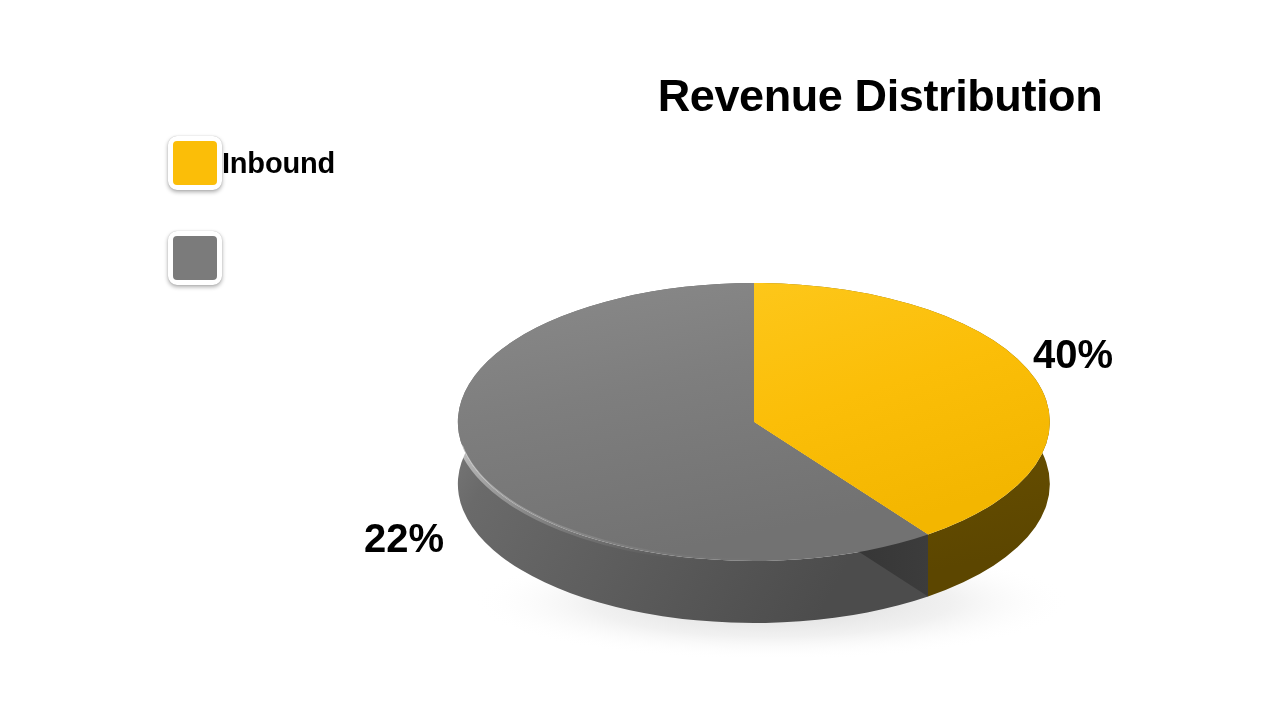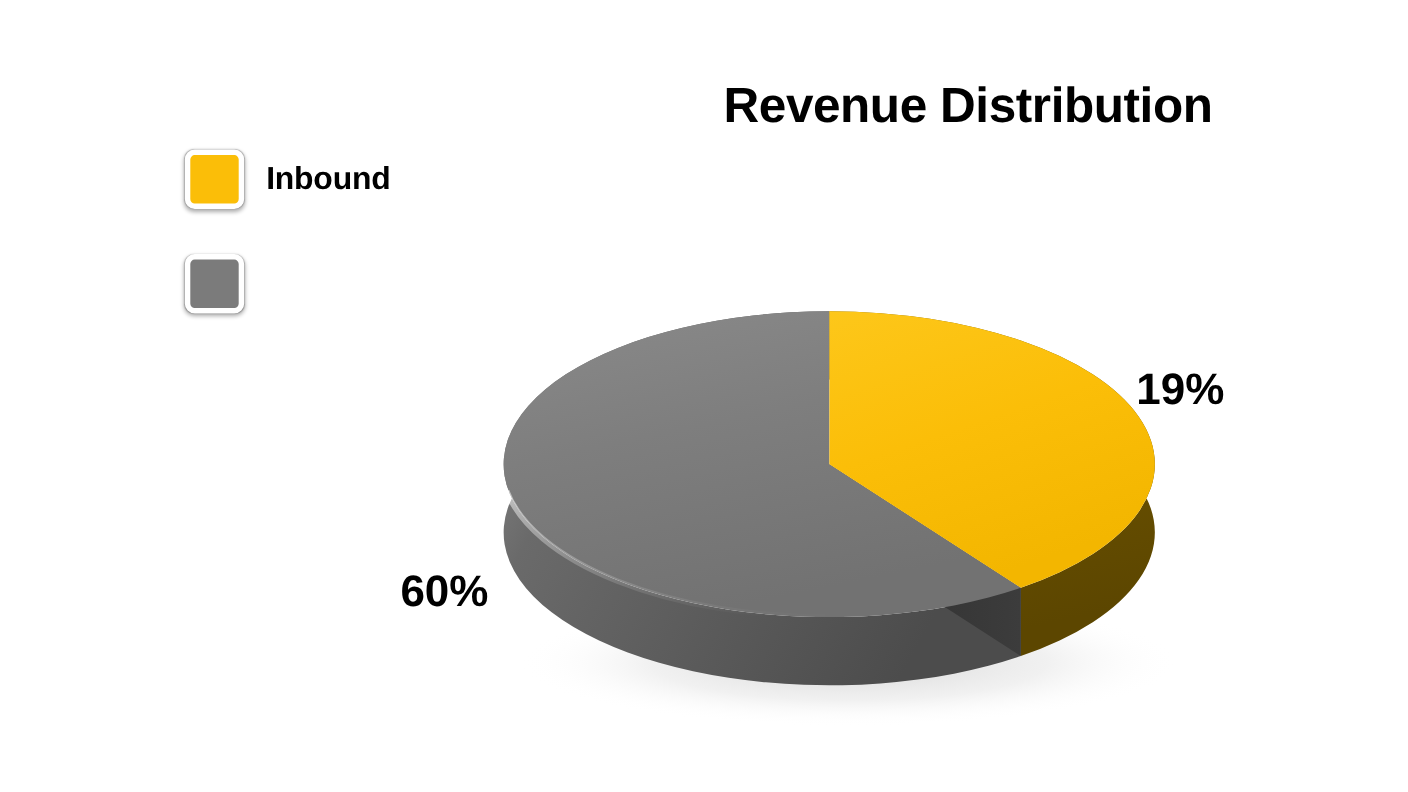--- a/index.html
+++ b/index.html
@@ -53,21 +53,21 @@
   .legend-swatch {
     width: 44px;
     height: 44px;
     border-radius: 9px;
     border: 5px solid #ffffff;
     box-sizing: content-box;
     box-shadow: 0 2px 4px rgba(0,0,0,0.33), 0 0 1px rgba(0,0,0,0.25);
     flex: 0 0 auto;
   }
   .legend-label {
-    margin-left: 20px;
+    margin-left: 0;
     font-size: 29px;
     font-weight: bold;
     color: #000000;
     white-space: nowrap;
     letter-spacing: -0.2px;
   }
 
   
   #pie-wrap {
     position: absolute;
@@ -188,17 +188,17 @@
 
       <path fill="url(#gradYellowTop)" d="M 334 172
                L 334 33
                A 296 139 0 0 1 508.0 284.4
                Z"></path>
 
       <path fill="none" stroke="url(#gradRim)" stroke-width="5" d="M 40.5 196 A 296 139 0 0 0 330 311"></path>
     </svg>
   </div>
 
-  <div class="data-label" id="label-inbound">19%</div>
-
-  <div class="data-label" id="label-outbound">60%</div>
+  <div class="data-label" id="label-inbound">40%</div>
+
+  <div class="data-label" id="label-outbound">22%</div>
 
 </div>
 
 </body></html>

